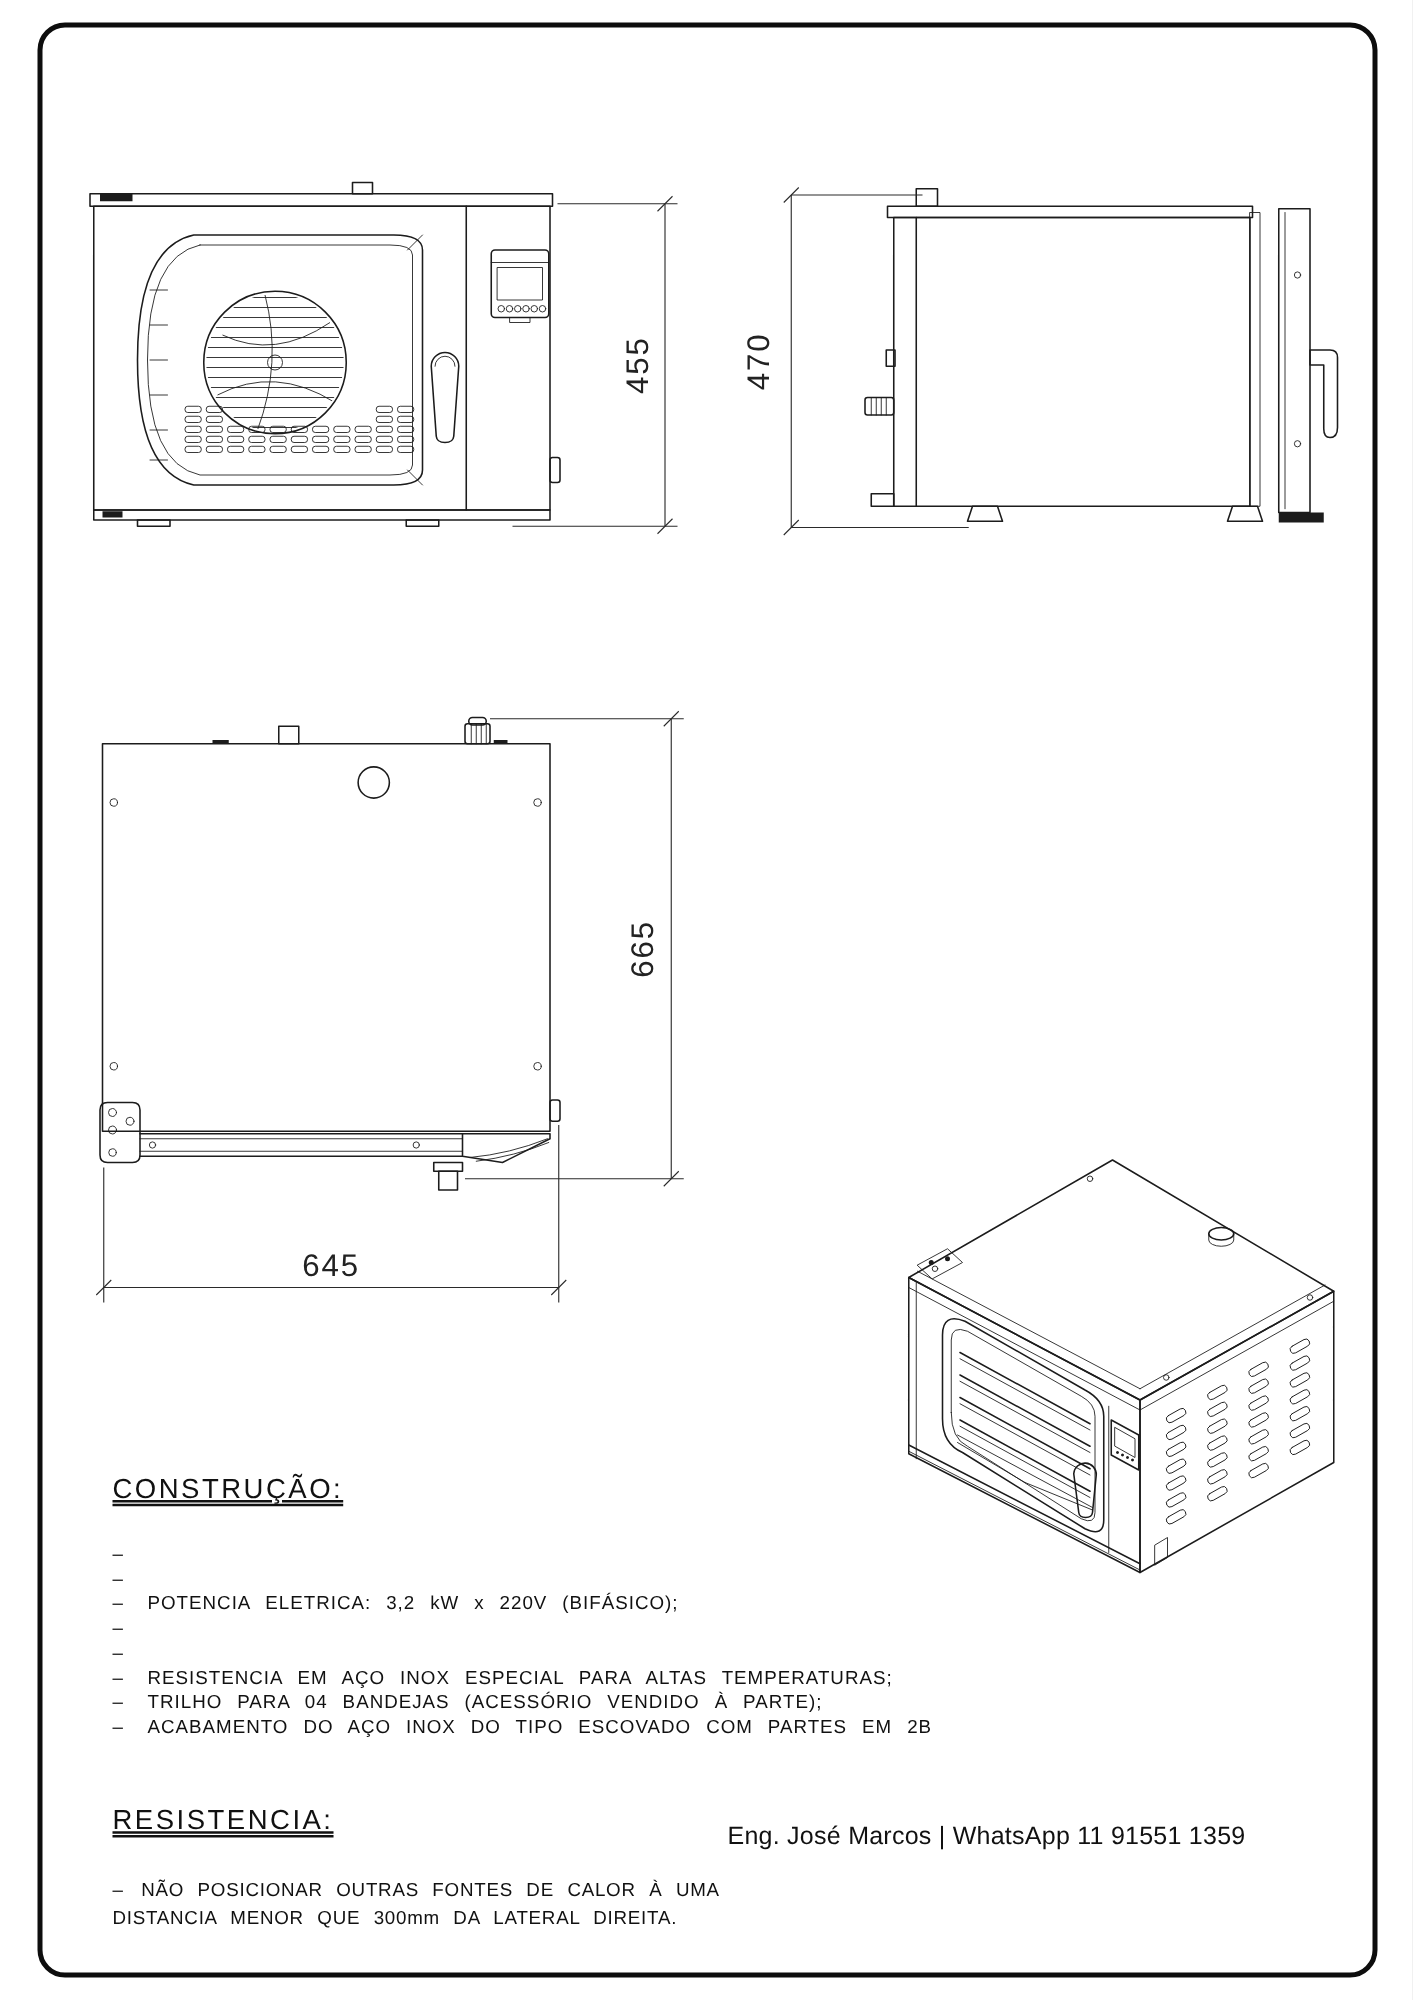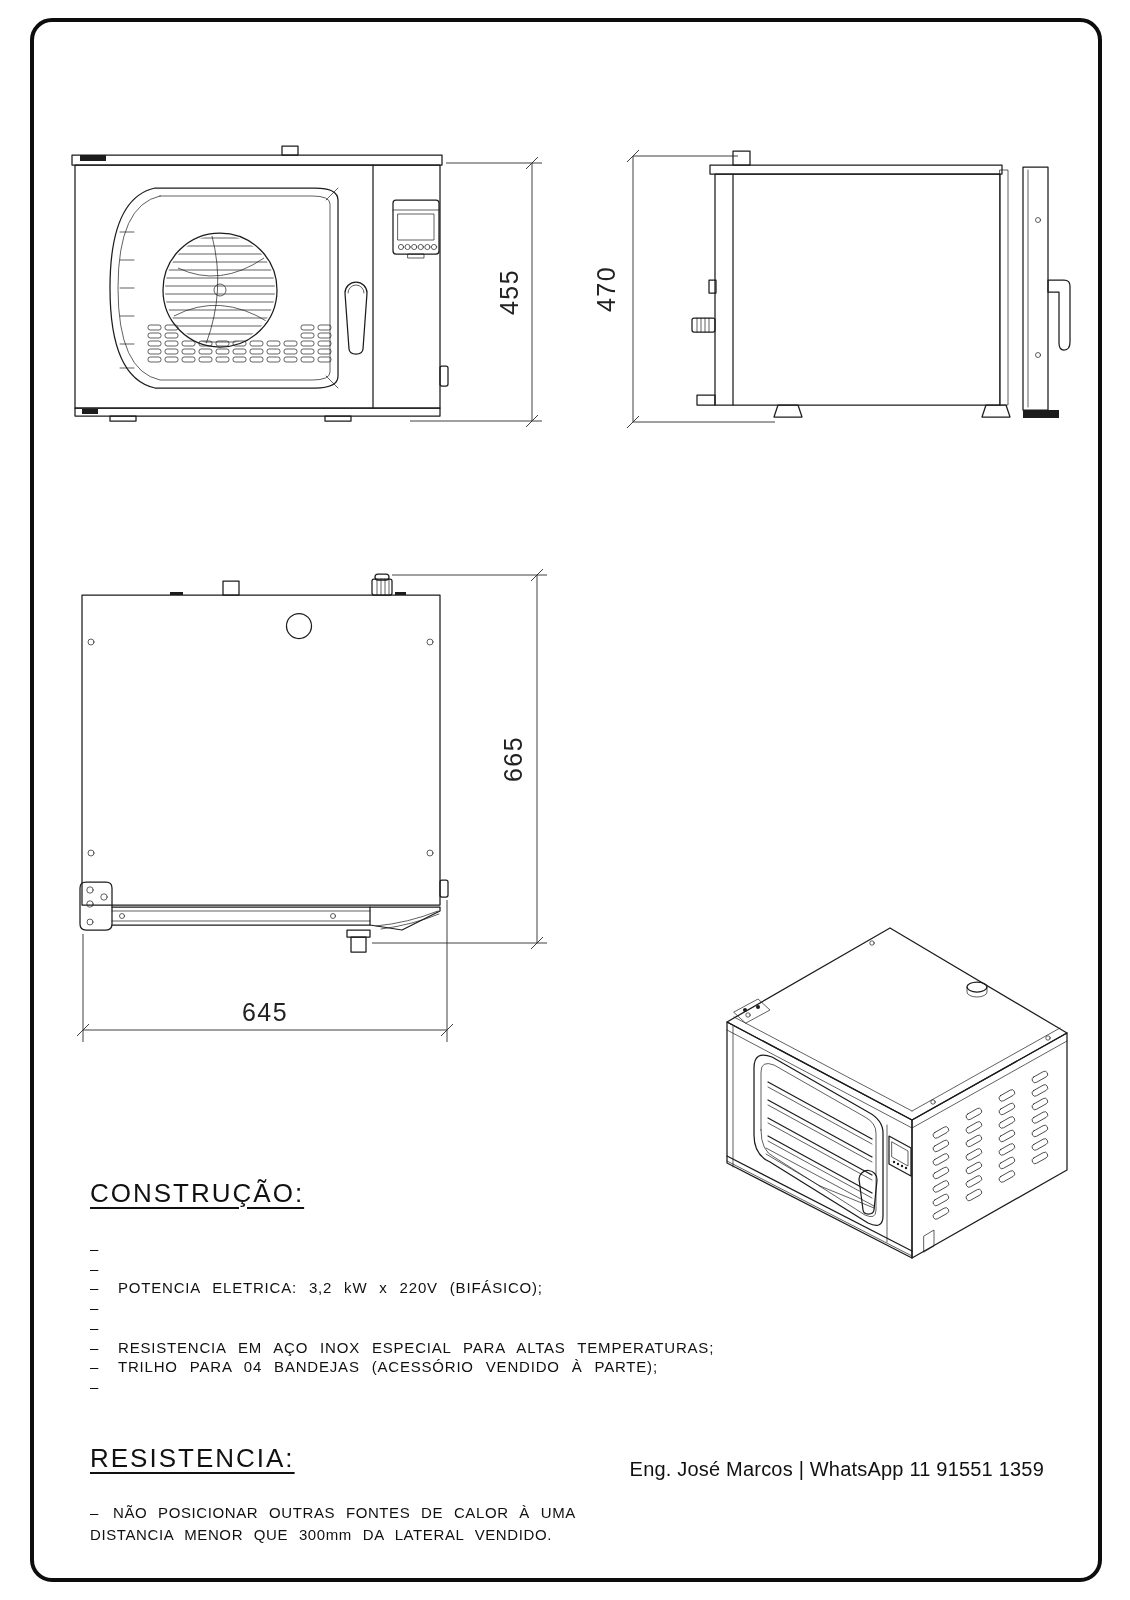--- a/index.html
+++ b/index.html
@@ -16,28 +16,28 @@
 
   
   .ln   { stroke:#1c1c1c; stroke-width:1.25; fill:none; stroke-linejoin:round; stroke-linecap:round; }
   .thin { stroke:#1c1c1c; stroke-width:0.7;  fill:none; }
   .fillk{ fill:#1c1c1c; stroke:none; }
   .dim  { stroke:#2a2a2a; stroke-width:0.9; fill:none; }
   .dim text { stroke:none; fill:#222; font-size:25px; letter-spacing:1.5px;
               font-family:"Liberation Sans", sans-serif; }
 
   
-  .heading { font-size:26px; letter-spacing:2px; }
+  .heading { font-size:22px; letter-spacing:2px;text-decoration:underline; }
   .heading span { text-decoration:underline; text-underline-offset:5px; text-decoration-thickness:1.5px; }
   .construction { position:absolute; left:90px; top:1178px; width:780px; }
   .con-list { margin-top:30px; font-size:15px; letter-spacing:0.8px; word-spacing:7px; line-height:19.7px; white-space:nowrap; }
   .con-list .row { display:flex; }
   .dash { display:inline-block; width:28px; flex:0 0 28px; }
   .important { position:absolute; left:90px; top:1443px; }
-  .contact { position:absolute; left:600px; top:1458px; width:444px; text-align:right; font-size:20px; letter-spacing:0.2px; }
+  .contact { position:absolute; left:582px; top:1458px; width:444px; font-size:20px; letter-spacing:0.2px; }
   .note { position:absolute; left:90px; top:1502px; font-size:15px; letter-spacing:0.6px; word-spacing:6px; line-height:22px; white-space:nowrap; }
   .note .row { display:flex; }
   .note .dash { width:23px; flex:0 0 23px; }
 </style>
 </head>
 <body>
 
 <div class="sheet">
   <div class="frame"></div>
 
@@ -377,32 +377,33 @@
       <div class="row">
           <span class="dash">–</span>
           <span>RESISTENCIA EM AÇO INOX ESPECIAL PARA ALTAS TEMPERATURAS;</span>
         </div>
       <div class="row">
           <span class="dash">–</span>
           <span>TRILHO PARA 04 BANDEJAS (ACESSÓRIO VENDIDO À PARTE);</span>
         </div>
       <div class="row">
           <span class="dash">–</span>
+          <span>ACABAMENTO DO AÇO INOX DO TIPO ESCOVADO COM PARTES EM 2B</span>
         </div>
     </div>
   </div>
 
   <div class="important heading">
     <span>RESISTENCIA:</span>
   </div>
 
   <div class="contact">Eng. José Marcos | WhatsApp 11 91551 1359</div>
 
   <div class="note">
     <div class="row">
         <span class="dash">–</span>
         <span>NÃO POSICIONAR OUTRAS FONTES DE CALOR À UMA</span>
       </div>
     <div class="row">
-        <span>DISTANCIA MENOR QUE 300mm DA LATERAL VENDIDO.</span>
+        <span>DISTANCIA MENOR QUE 300mm DA LATERAL DIREITA.</span>
       </div>
   </div>
 </div>
 
 </body></html>

